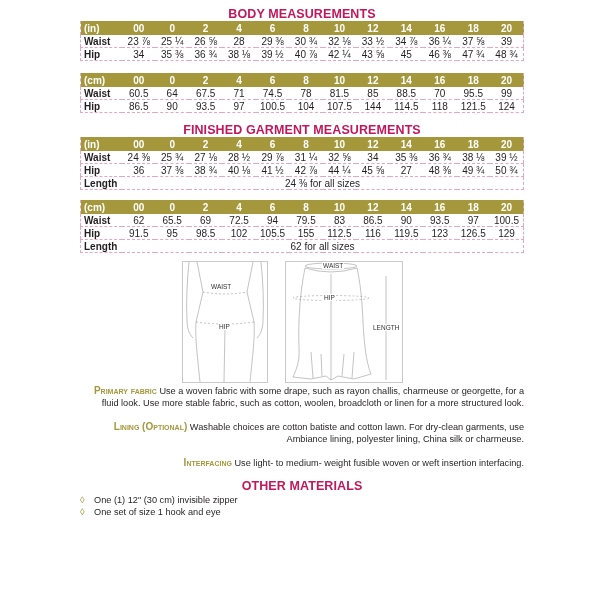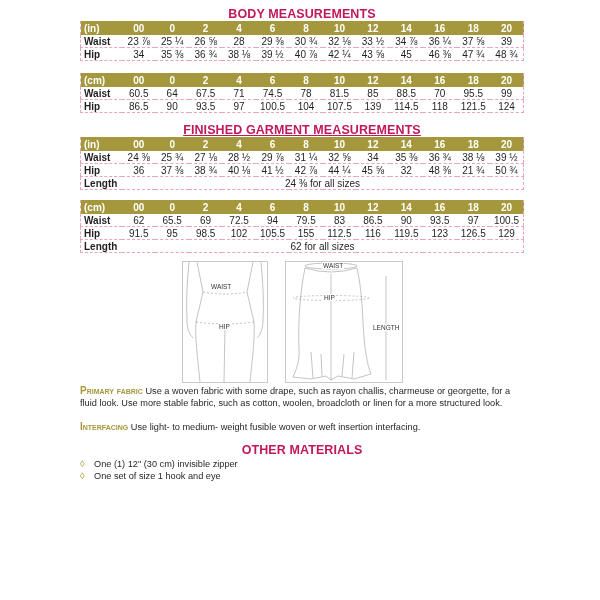--- a/index.html
+++ b/index.html
@@ -12,21 +12,21 @@
   table.meas th { background:#a5983c; color:#ffffff; font-weight:bold; height:14px; padding:0; }
   table.meas th.unit { text-align:left; padding-left:3px; width:38px; }
   table.meas td { height:12px; padding:0; text-align:center; border-bottom:1px dashed #e8a6be; }
   table.meas tr:last-child td { border-bottom:none; }
   table.meas td.rowlabel { text-align:left; padding-left:3px; font-weight:bold; }
   .gap-bar { height:8px; }
   .figs { position:relative; height:122px; margin-top:8px; }
   .fig { position:absolute; top:0; border:1px solid #c9c9c9; background:#fff; }
   .fig svg { display:block; }
   .fig-label { position:absolute; font-size:6.5px; color:#333; background:#fff; padding:0 1px; }
-  .materials { margin-top:6px; font-size:9.2px; line-height:12px; }
+  .materials { margin-top:6px; font-size:9.2px; line-height:12px;text-align:right; }
   .materials p { margin:0 0 12px 0; }
   .lead { color:#a5983c; font-weight:bold; font-variant:small-caps; font-size:10px; }
   ul.other { list-style:none; margin:2px 0 0 0; padding:0; font-size:9.2px; line-height:11.5px; }
   ul.other li { position:relative; padding-left:14px; }
   ul.other li .bullet { position:absolute; left:0; color:#a5983c; }
 </style>
 </head>
 <body>
 
 <div class="page">
@@ -119,30 +119,30 @@
     </tr>
     <tr>
       <td class="rowlabel">Hip</td>
       <td>86.5</td>
       <td>90</td>
       <td>93.5</td>
       <td>97</td>
       <td>100.5</td>
       <td>104</td>
       <td>107.5</td>
-      <td>139</td>
+      <td>144</td>
       <td>114.5</td>
       <td>118</td>
       <td>121.5</td>
       <td>124</td>
     </tr>
   </tbody>
     </table>
 
-  <div class="section-title" style="margin-top:10px;text-decoration:underline;">FINISHED GARMENT MEASUREMENTS</div>
+  <div class="section-title" style="margin-top:10px;">FINISHED GARMENT MEASUREMENTS</div>
 
   <table class="meas">
     <tbody>
         <tr>
       <th class="unit">(in)</th>
       <th>00</th>
       <th>0</th>
       <th>2</th>
       <th>4</th>
       <th>6</th>
@@ -172,23 +172,23 @@
     <tr>
       <td class="rowlabel">Hip</td>
       <td>36</td>
       <td>37 ⅜</td>
       <td>38 ¾</td>
       <td>40 ⅛</td>
       <td>41 ½</td>
       <td>42 ⅞</td>
       <td>44 ¼</td>
       <td>45 ⅝</td>
-      <td>32</td>
+      <td>27</td>
       <td>48 ⅜</td>
-      <td>21 ¾</td>
+      <td>49 ¾</td>
       <td>50 ¾</td>
     </tr>
     <tr>
       <td class="rowlabel">Length</td>
       <td colspan="12">24 ⅜ for all sizes</td>
     </tr>
   </tbody>
     </table>
 
   <div class="gap-bar" style="height:10px;"></div>
@@ -281,20 +281,24 @@
       <span class="fig-label" style="left:86px; top:62px;">LENGTH</span>
     </div>
   </div>
 
   <div class="materials" style="margin-top:2px;">
     <p>
       <span class="lead">Primary fabric</span>
       <span>Use a woven fabric with some drape, such as rayon challis, charmeuse or georgette, for a fluid look. Use more stable fabric, such as cotton, woolen, broadcloth or linen for a more structured look.</span>
     </p>
     <p>
+      <span class="lead">Lining (Optional)</span>
+      <span>Washable choices are cotton batiste and cotton lawn. For dry-clean garments, use Ambiance lining, polyester lining, China silk or charmeuse.</span>
+    </p>
+    <p>
       <span class="lead">Interfacing</span>
       <span>Use light- to medium- weight fusible woven or weft insertion interfacing.</span>
     </p>
   </div>
 
   <div class="section-title" style="margin-top:-2px;">OTHER MATERIALS</div>
   <ul class="other">
     <li>
       <span class="bullet">◊</span>
       <span>One (1) 12" (30 cm) invisible zipper</span>

